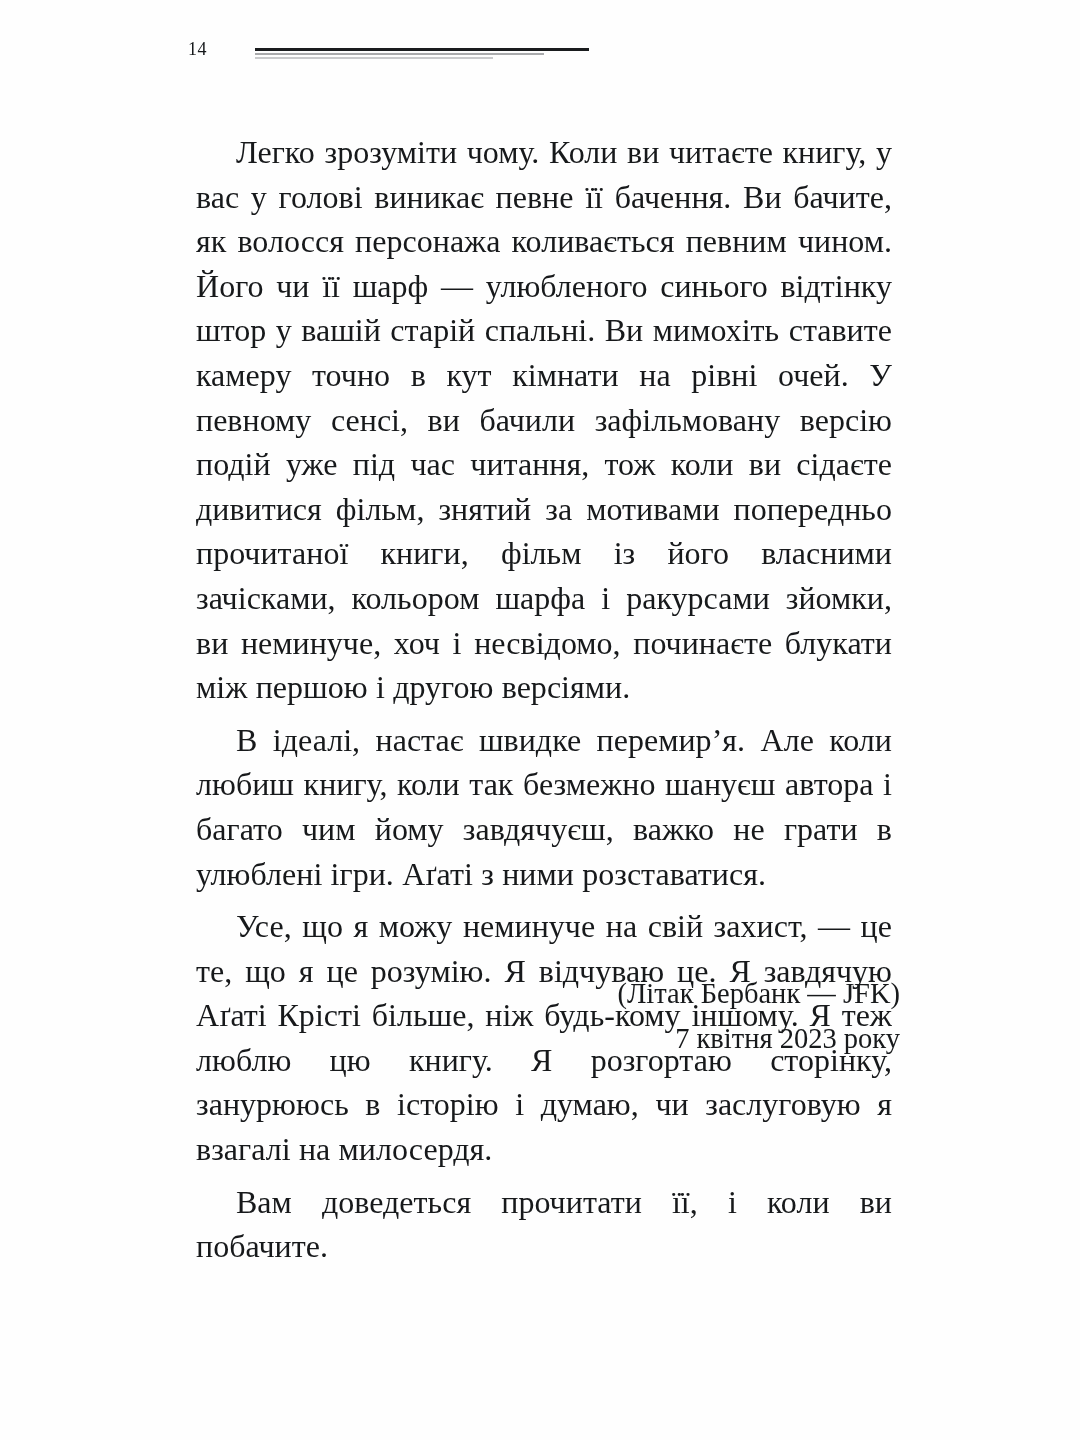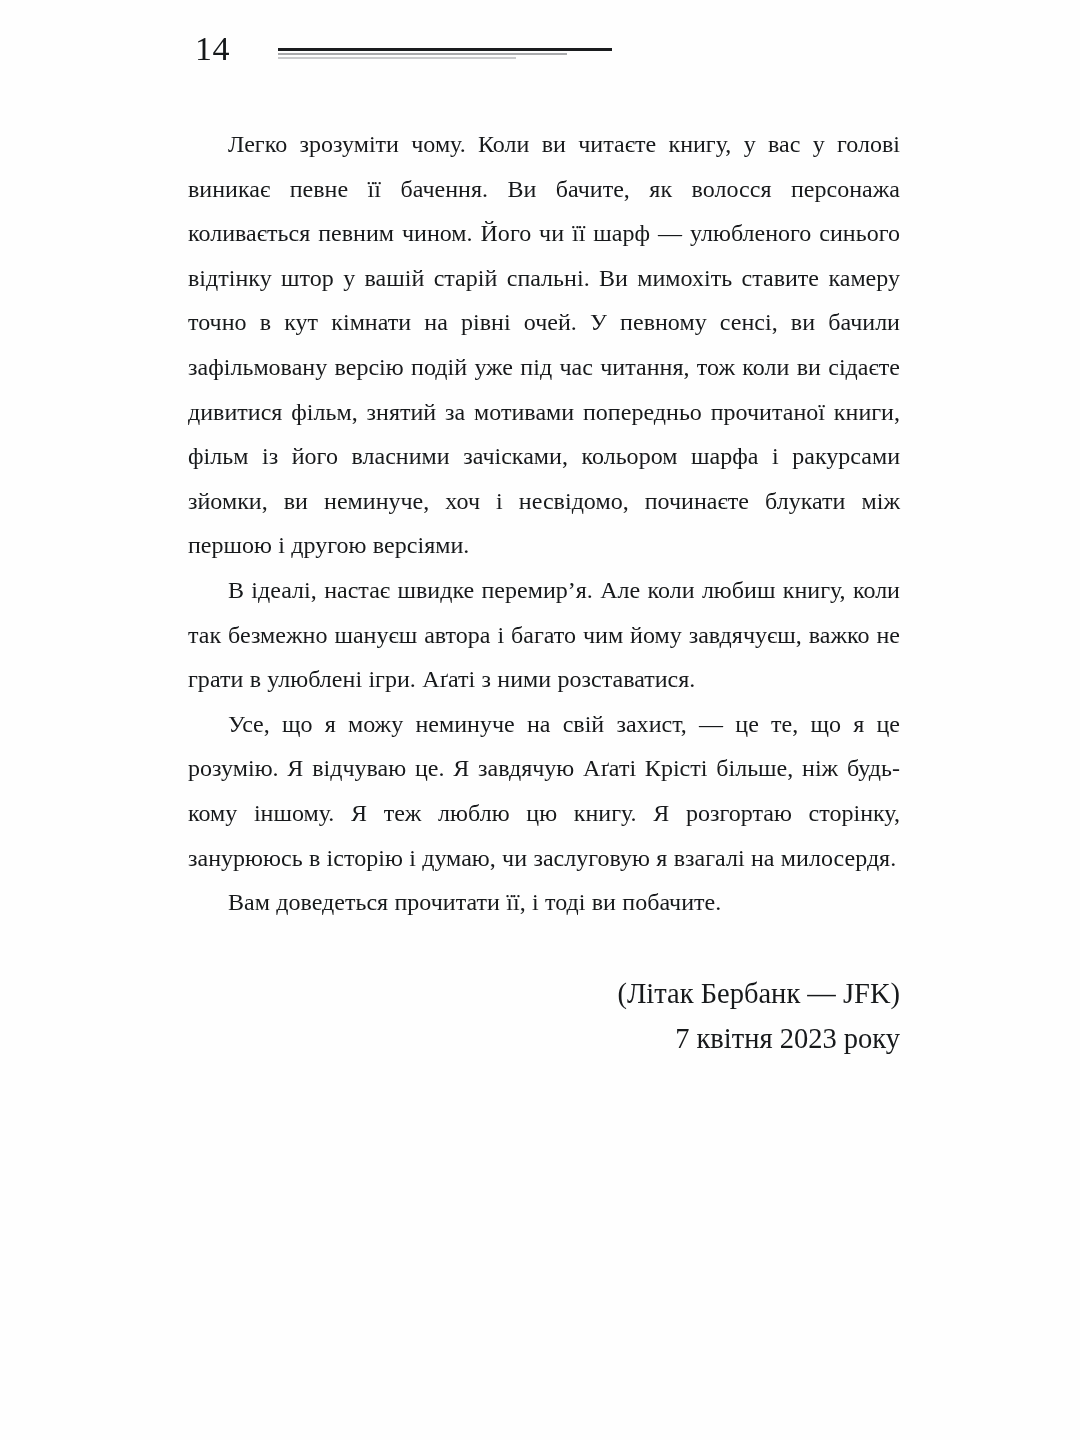--- a/index.html
+++ b/index.html
@@ -25,27 +25,26 @@
     position: absolute;
     left: 188px;
     top: 34px;
     width: 712px;
     height: 40px;
     display: flex;
     align-items: flex-start;
   }
 
   .folio {
-    font-size: 34px;
+    font-size: 18px;
     line-height: 30px;
     letter-spacing: 0.5px;
     color: #15181a;
     flex: 0 0 auto;
     padding-right: 6px;
-    margin-left: 7px;
   }
 
   .rule-stack {
     flex: 0 0 auto;
     margin-left: 42px;
     margin-top: 14px;
     width: 334px;
   }
 
   .rule {
@@ -76,24 +75,24 @@
 
   
   .textblock {
     position: absolute;
     left: 188px;
     top: 122px;
     width: 712px;
   }
 
   .para {
-    margin: 0;
+    margin: 8px;
     text-indent: 40px;
     text-align: justify;
-    font-size: 24px;
+    font-size: 32px;
     line-height: 44.6px;
     letter-spacing: 0.02px;
     word-spacing: 0.3px;
     hyphens: manual;
     -webkit-hyphens: manual;
   }
 
   
   .signature {
     position: absolute;
@@ -124,21 +123,21 @@
       <span class="rule rule-1"></span>
       <span class="rule rule-2"></span>
       <span class="rule rule-3"></span>
     </span>
   </div>
 
   <div class="textblock">
     <p class="para">Легко зрозуміти чому. Коли ви читаєте книгу, у вас у голові виникає певне її бачення. Ви бачите, як волосся персонажа коливається певним чином. Його чи її шарф — улюбленого синього відтінку штор у вашій старій спальні. Ви мимохіть ставите камеру точно в кут кімнати на рівні очей. У певному сенсі, ви бачили зафільмовану версію подій уже під час читання, тож коли ви сідаєте дивитися фільм, знятий за мотивами попередньо прочитаної книги, фільм із його власними зачісками, кольором шарфа і ракурсами зйомки, ви неминуче, хоч і несвідомо, починаєте блукати між першою і другою версіями.</p>
     <p class="para">В ідеалі, настає швидке перемир’я. Але коли любиш книгу, коли так безмежно шануєш автора і багато чим йому завдячуєш, важко не грати в улюблені ігри. Аґаті з ними розставатися.</p>
     <p class="para">Усе, що я можу неминуче на свій захист, — це те, що я це розумію. Я відчуваю це. Я завдячую Аґаті Крісті більше, ніж будь-кому іншому. Я теж люблю цю книгу. Я розгортаю сторінку, занурююсь в історію і думаю, чи заслуговую я взагалі на милосердя.</p>
-    <p class="para">Вам доведеться прочитати її, і тоді ви побачите.</p>
+    <p class="para">Вам доведеться прочитати її, і коли ви побачите.</p>
   </div>
 
   <div class="signature">
     <span class="sig-line sig-flight">(Літак Бербанк — JFK)</span>
     <span class="sig-line">7 квітня 2023 року</span>
   </div>
 
 </div>
 
 </body></html>

